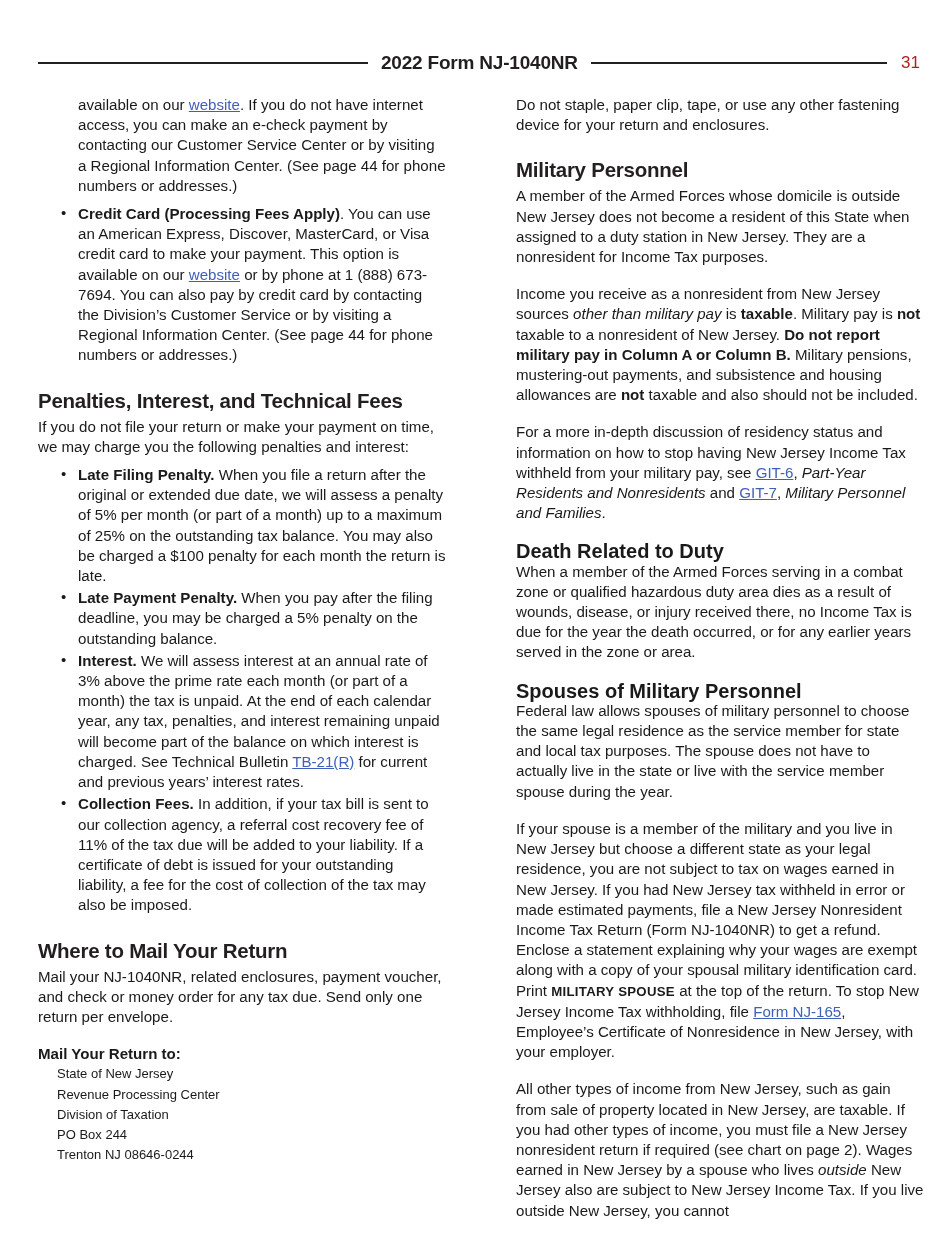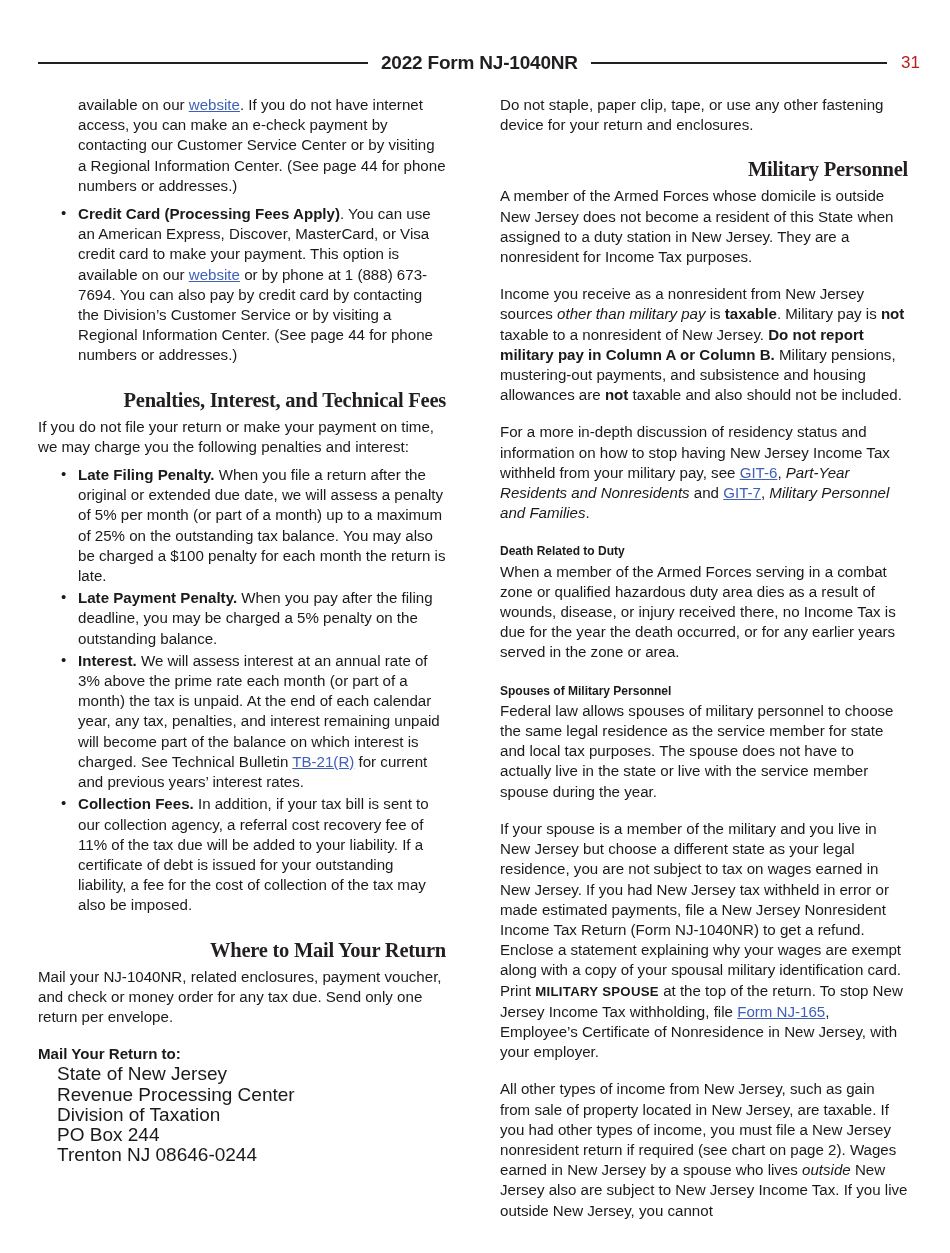--- a/index.html
+++ b/index.html
@@ -61,53 +61,52 @@
     left: 0;
     top: 95px;
     width: 950px;
   }
   .col {
     position: absolute;
     top: 0;
     width: 408px;
   }
   .col-left  { left: 38px;  }
-  .col-right { left: 500px; }
+  .col-right { left: 516px; }
 
   p, ul, li, h2, h3, .addr-line, .addr-title {
     margin: 0;
     padding: 0;
   }
 
   .body-text {
     font-size: 15.1px;
     line-height: 20.2px;
     text-align: left;
     color: #1a1a1a;
   }
 
   .para { margin-bottom: 17px; }
   .para-tight { margin-bottom: 0; }
 
   h2.section-head {
-    font-family: Liberation Serif, serif;
+    font-family: Liberation Sans, sans-serif;
     font-weight: bold;
     font-size: 20.5px;
     line-height: 25px;
     color: #231f20;
     letter-spacing: -0.25px;
     margin-top: 22px;
     margin-bottom: 4px;
-    text-align: right;
   }
 
   h3.sub-head {
     font-family: "Liberation Sans", sans-serif;
     font-weight: bold;
-    font-size: 12px;
+    font-size: 20px;
     line-height: 20.2px;
     color: #1a1a1a;
     margin-top: 18px;
     margin-bottom: 0;
   }
 
   
   ul.bullets {
     list-style: none;
     margin: 8px 0 0 0;
@@ -153,21 +152,21 @@
   }
 
   
   .addr-block { margin-top: 17px; }
   .addr-title {
     font-weight: bold;
     font-size: 15.1px;
     line-height: 20.2px;
   }
   .addr-line {
-    font-size: 19px;
+    font-size: 13px;
     line-height: 20.2px;
     padding-left: 19px;
   }
 </style>
 </head>
 <body>
 
 <div class="page-header">
   <div class="rule-left"></div>
   <div class="header-title">2022 Form NJ-1040NR</div>

